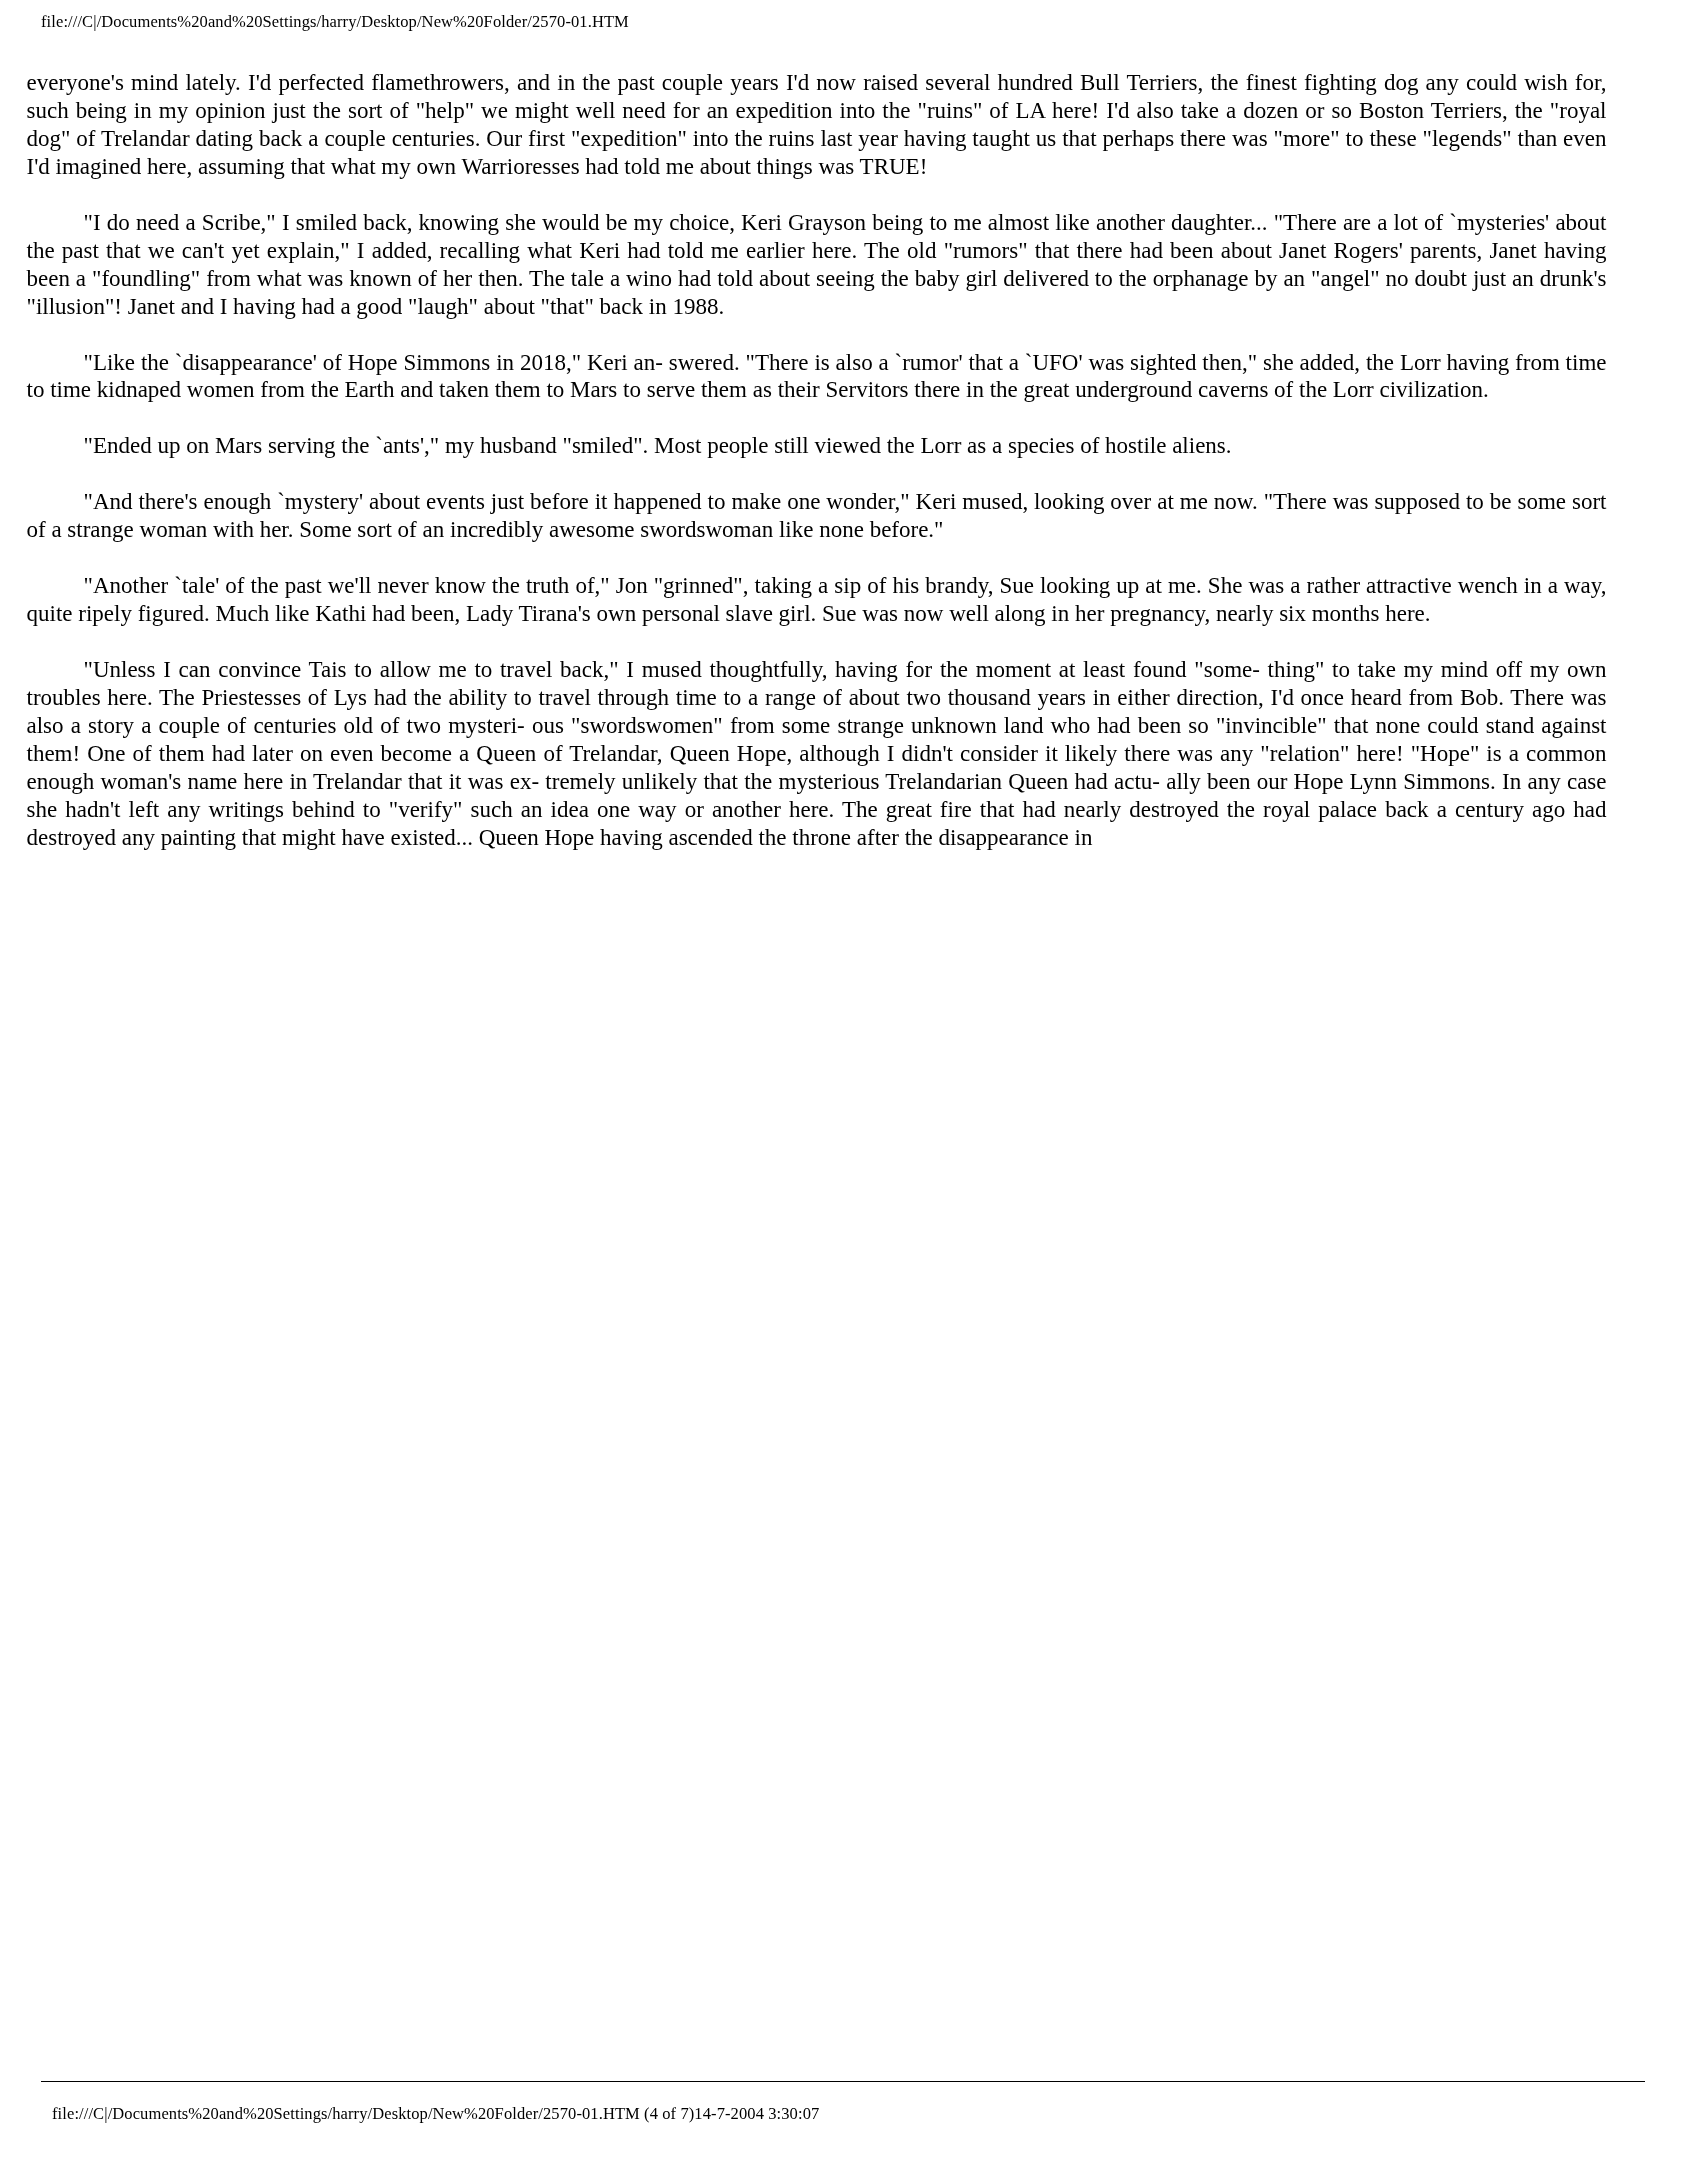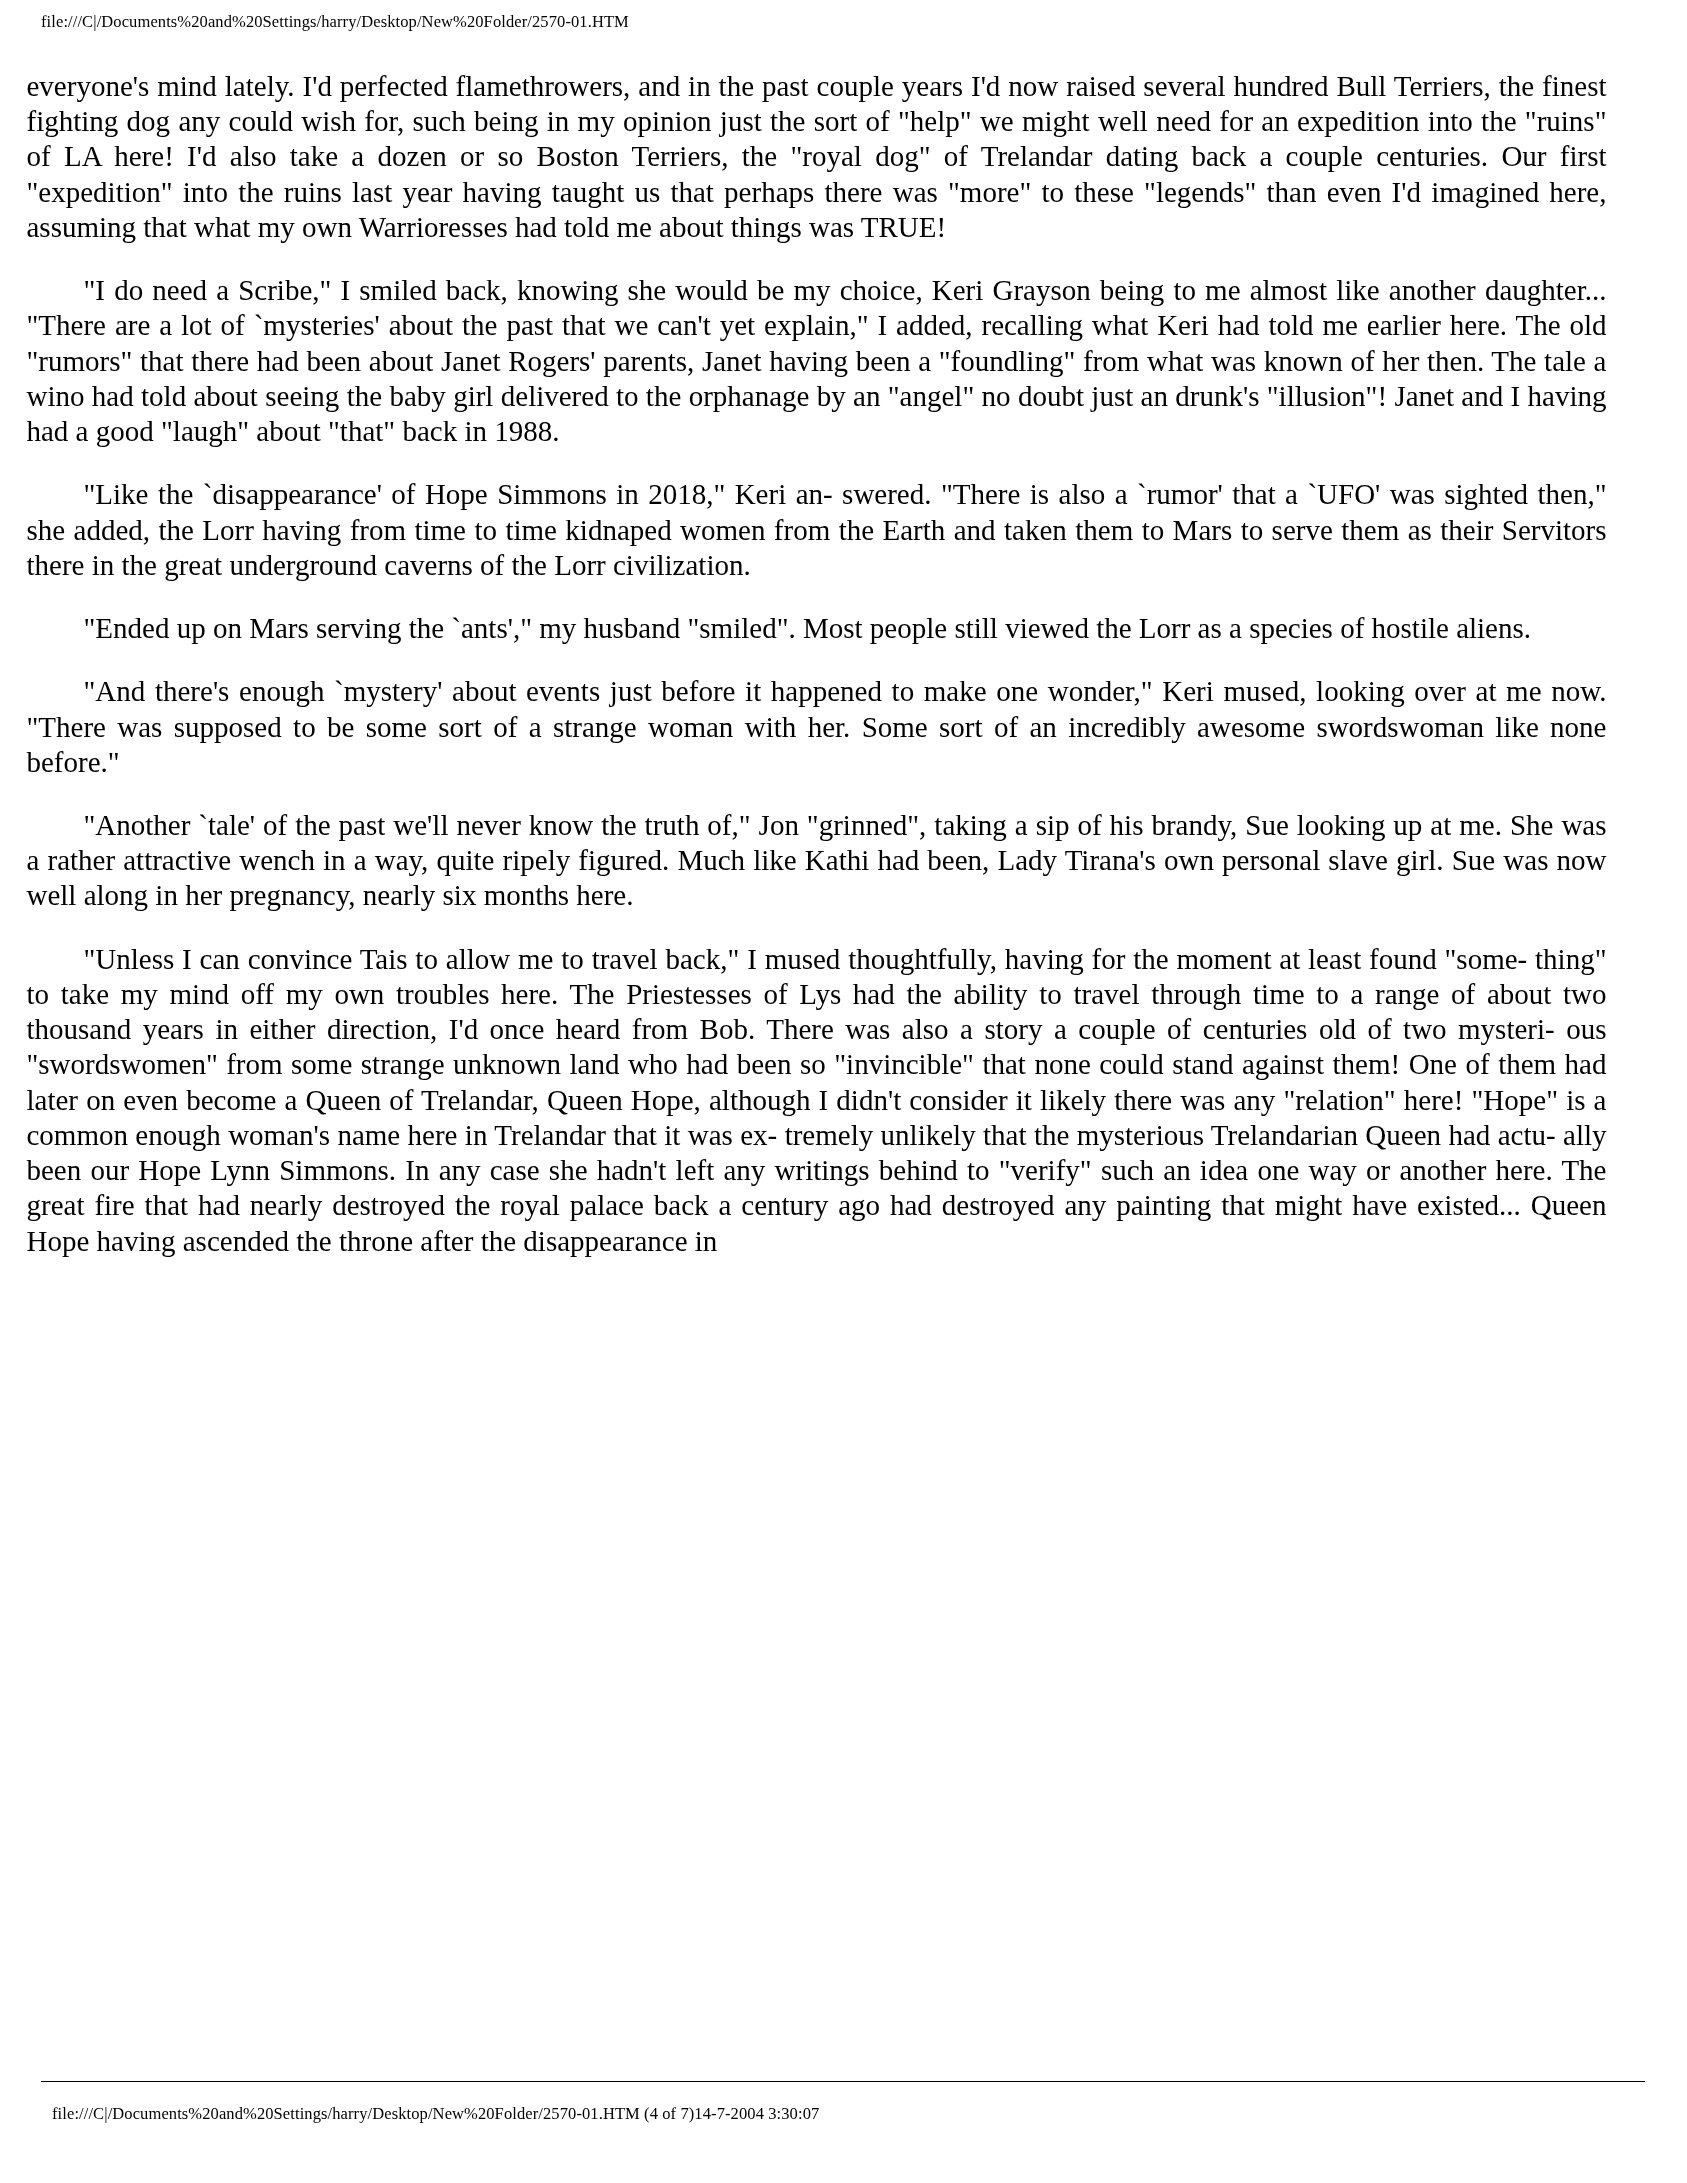--- a/index.html
+++ b/index.html
@@ -32,21 +32,21 @@
     color: #000000;
     white-space: nowrap;
   }
   .content {
     position: absolute;
     top: 69px;
     left: 26.5px;
     width: 1588px;
   }
   .para {
-    font-size: 29px;
+    font-size: 23px;
     line-height: 1.215;
     text-align: justify;
     text-justify: inter-word;
     margin: 0 8px 28px 0;
     -webkit-hyphens: none;
     hyphens: none;
   }
   .para.first {
     text-indent: 0;
   }

